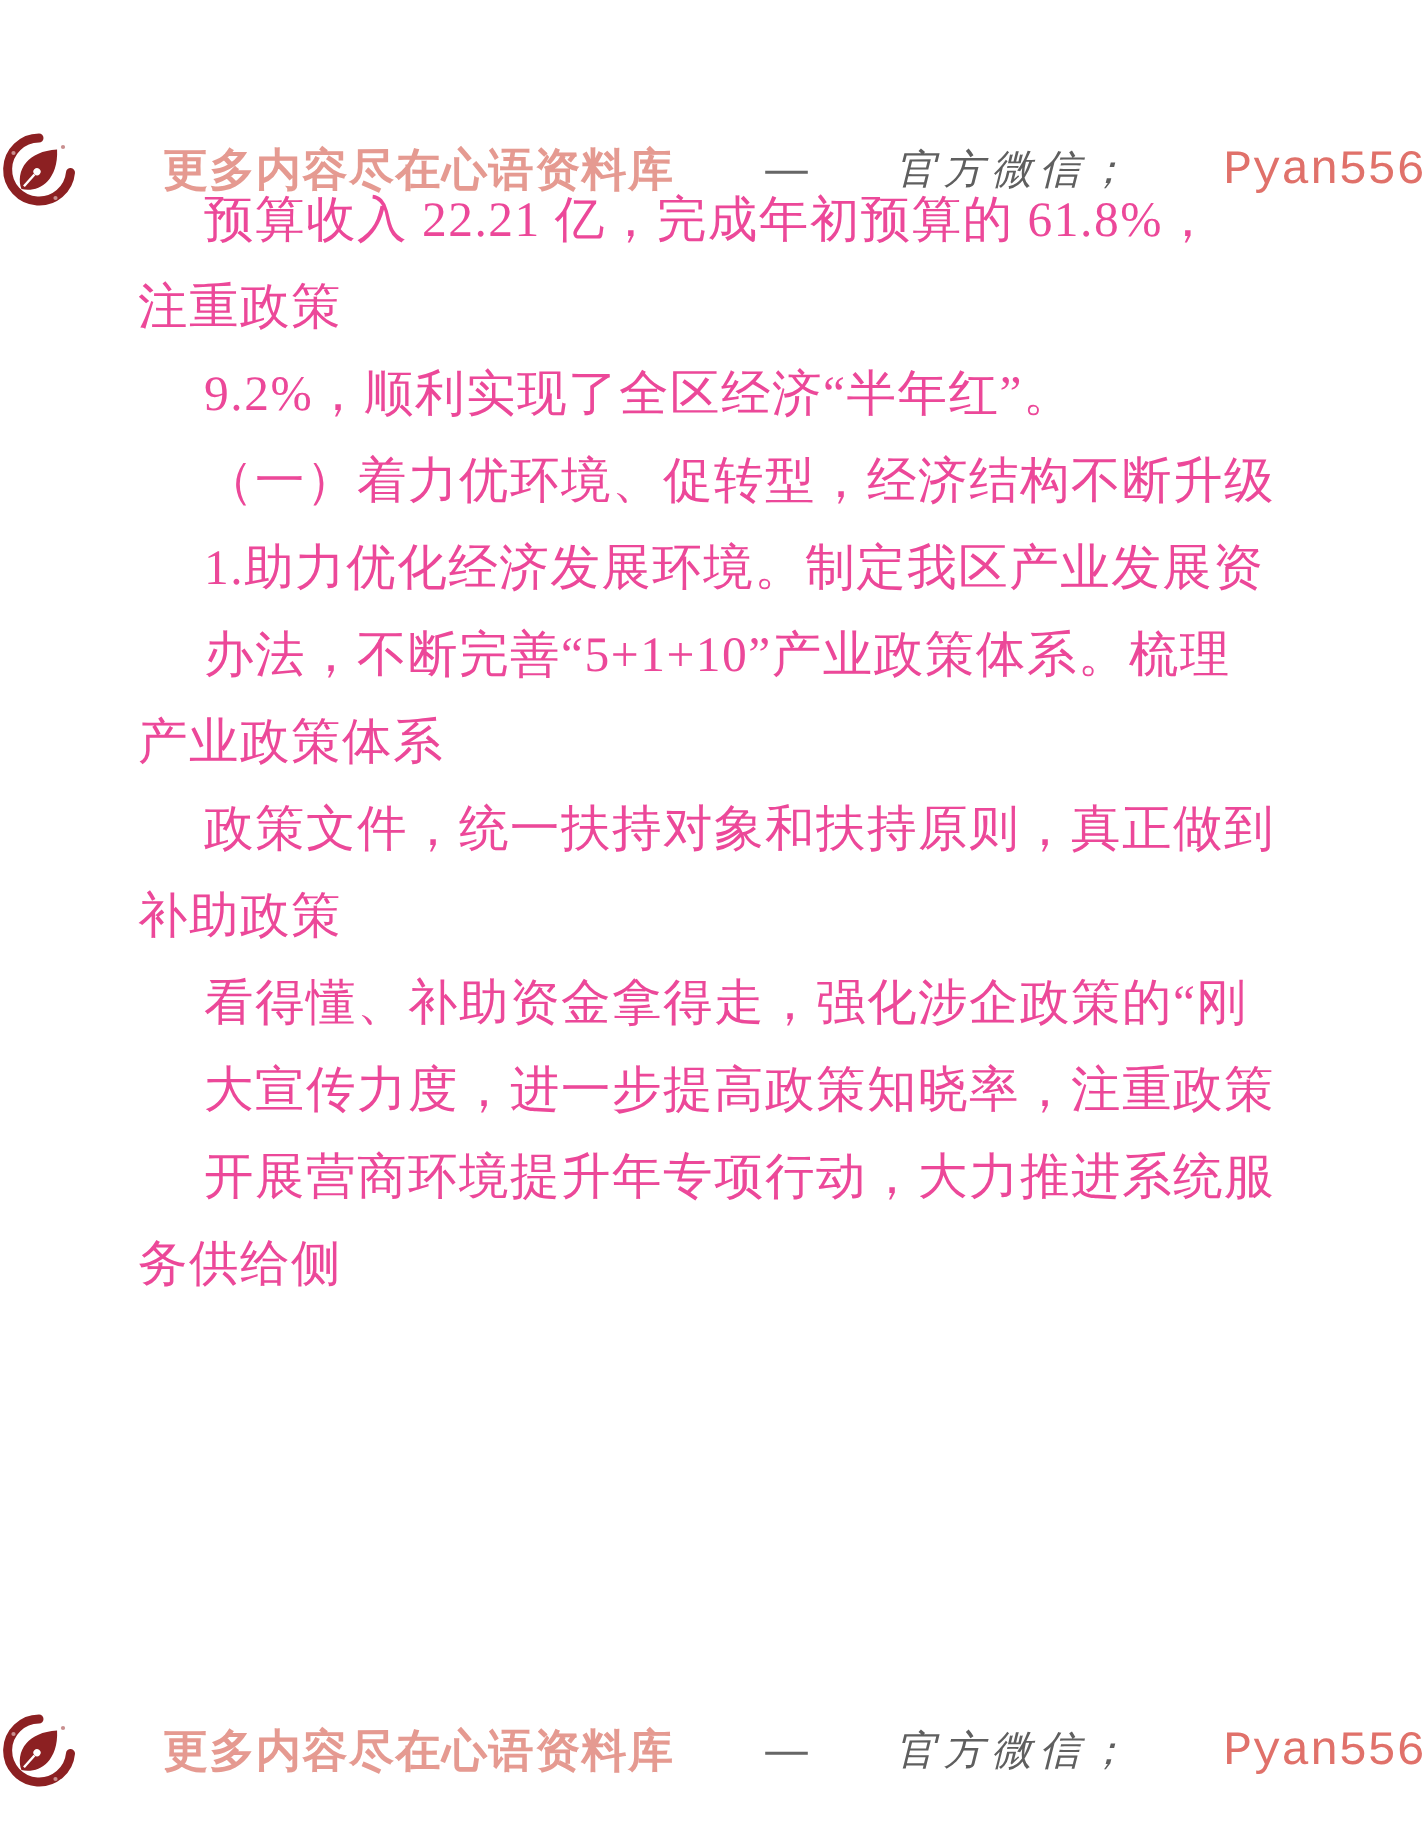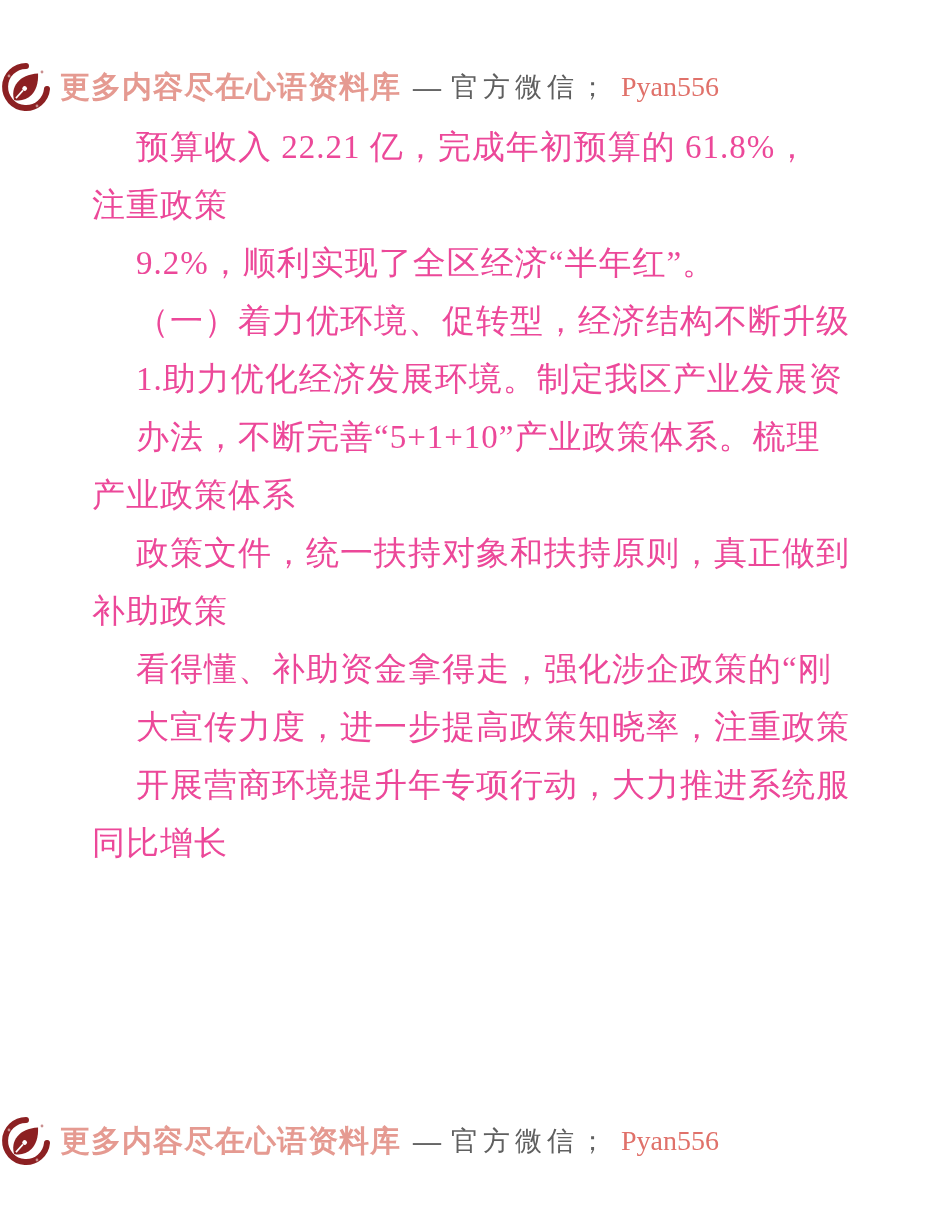--- a/index.html
+++ b/index.html
@@ -14,24 +14,25 @@
     background: #ffffff;
     overflow: hidden;
     font-family: "Liberation Serif", "DejaVu Serif", serif;
   }
   
   .watermark {
     position: absolute;
     left: 0;
     width: 100%;
     display: flex;
-    justify-content: flex-start;
+    justify-content: space-between;
     align-items: center;
     gap: 8px;
     white-space: nowrap;
+    margin-top: 26px;
   }
   .watermark.top { top: 62px; }
   .watermark.bottom { top: 1116px; }
   .wm-logo {
     width: 52px;
     height: 50px;
     flex: 0 0 auto;
   }
   .wm-brand {
     color: #e59a91;
@@ -42,27 +43,28 @@
   }
   .wm-dash {
     color: #666666;
     font-size: 28px;
     font-weight: bold;
     margin: 0 2px 0 4px;
   }
   .wm-label {
     color: #5f5f5f;
     font-size: 27px;
+    font-style: italic;
     letter-spacing: 5px;
     font-family: "Liberation Serif", "DejaVu Serif", serif;
   }
   .wm-account {
     color: #e0716a;
-    font-size: 28px;
-    font-family: Liberation Serif, serif;
+    font-size: 32px;
+    font-family: Liberation Mono, monospace;
     margin-left: 2px;
   }
   
   .doc-body {
     position: absolute;
     left: 92px;
     top: 118px;
     width: 858px;
   }
   .doc-line {
@@ -105,21 +107,21 @@
     <div class="doc-line indent">9.2%，顺利实现了全区经济“半年红”。</div>
     <div class="doc-line indent">（一）着力优环境、促转型，经济结构不断升级</div>
     <div class="doc-line indent">1.助力优化经济发展环境。制定我区产业发展资</div>
     <div class="doc-line indent">办法，不断完善“5+1+10”产业政策体系。梳理</div>
     <div class="doc-line">产业政策体系</div>
     <div class="doc-line indent">政策文件，统一扶持对象和扶持原则，真正做到</div>
     <div class="doc-line">补助政策</div>
     <div class="doc-line indent">看得懂、补助资金拿得走，强化涉企政策的“刚</div>
     <div class="doc-line indent">大宣传力度，进一步提高政策知晓率，注重政策</div>
     <div class="doc-line indent">开展营商环境提升年专项行动，大力推进系统服</div>
-    <div class="doc-line">同比增长</div>
+    <div class="doc-line">务供给侧</div>
   </div>
 
   <div class="watermark bottom">
     <svg class="wm-logo" viewBox="0 0 50 50" aria-hidden="true">
       <path d="M25 4 A21 21 0 1 0 46 27" fill="none" stroke="#8c2022" stroke-width="6" stroke-linecap="round"></path>
       <g transform="rotate(42 25 25)">
         <path d="M25 7 C32 14 34.5 21 34.5 27 C34.5 34 30 40 25 42.5 C20 40 15.5 34 15.5 27 C15.5 21 18 14 25 7 Z" fill="#8c2022"></path>
         <circle cx="25" cy="27" r="2.4" fill="#ffffff"></circle>
         <line x1="25" y1="29.5" x2="25" y2="40" stroke="#ffffff" stroke-width="1.6"></line>
       </g>

